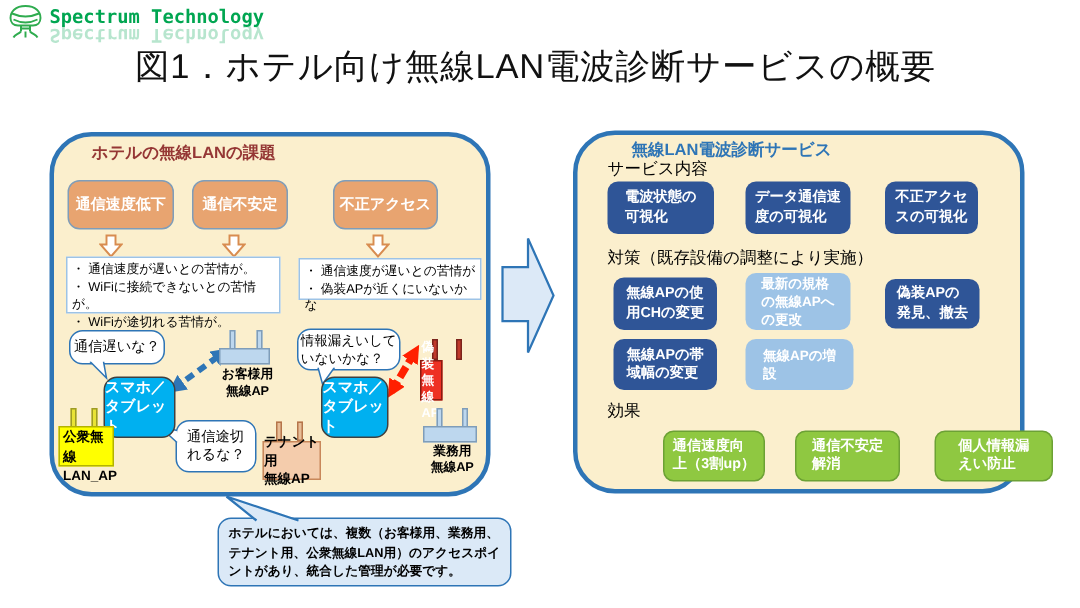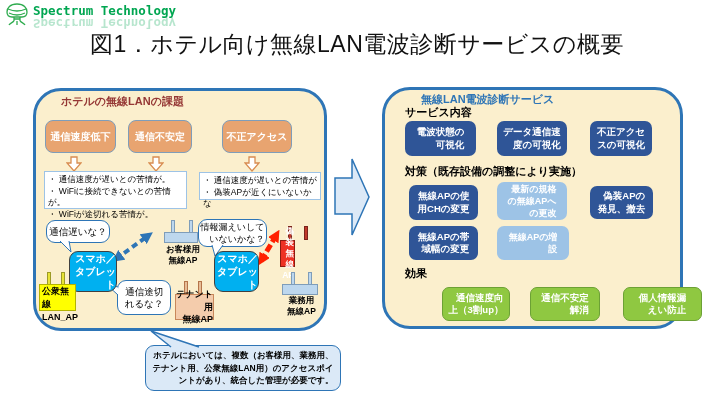--- a/index.html
+++ b/index.html
@@ -1,23 +1,23 @@
 <!DOCTYPE html>
 <html><head>
 <meta charset="utf-8">
 <style>
   html,body{margin:0;padding:0;background:#fff;}
   .canvas{position:relative;width:720px;height:405px;background:#fff;overflow:hidden;
           font-family:"Liberation Sans",sans-serif;color:#000;}
   .abs{position:absolute;}
-  .flex{display:flex;align-items:center;justify-content:center;text-align:right;white-space:pre-line;box-sizing:border-box;}
+  .flex{display:flex;align-items:center;justify-content:center;text-align:left;white-space:pre-line;box-sizing:border-box;}
   .panel{position:absolute;background:#FBEFCD;border:3px solid #2E75B6;border-radius:28px;box-sizing:border-box;}
   .lp-title{font-size:11px;font-weight:bold;color:#953735;}
   .rp-title{font-size:11px;font-weight:bold;color:#2E75B6;}
-  .sec-h{font-size:11px;font-weight:bold;color:#000;}
+  .sec-h{font-size:11px;font-weight:normal;color:#000;}
   .problem{background:#E8A470;border:1.5px solid #7F9DB9;border-radius:8px;color:#fff;font-weight:bold;font-size:10px;line-height:12px;}
   .dark{background:#2F5597;border-radius:7px;color:#fff;font-weight:bold;font-size:9.5px;line-height:12.5px;}
   .light{background:#9DC3E6;border-radius:7px;color:#fff;font-weight:bold;font-size:9px;line-height:12px;}
   .green{background:#8FC841;border:1.5px solid #6CA135;border-radius:7px;color:#fff;font-weight:bold;font-size:9.5px;line-height:12.5px;margin-left:33px;}
   .whitebox{position:absolute;background:#fff;border:1px solid #9DC3E6;font-size:8.5px;line-height:11.5px;padding:2px 3px;box-sizing:border-box;}
   .bubble{background:#fff;border:1px solid #2E75B6;border-radius:9px;font-size:9.5px;line-height:12px;}
   .phone{background:#00B0F0;border:1.5px solid #404040;border-radius:9px;color:#fff;font-weight:bold;font-size:10px;line-height:13px;}
   .ant{position:absolute;top:0;width:4px;height:13px;background:#BDD7EE;border:1px solid #7F9DB9;box-sizing:border-box;}
   .ant-y{background:#E8E337;border-color:#9C9A27;}
   .ant-t{background:#E8BE97;border-color:#B5754A;}
@@ -108,21 +108,21 @@
 いないかな？</div>
     <svg class="abs" style="left:174px;top:154px" width="15" height="13">
         <path d="M2,0 L5,11 L13,0" fill="#fff" stroke="#2E75B6"></path>
       </svg>
 
     <div class="abs flex phone" style="left:33px;top:160px;width:48px;height:41px">スマホ／
 タブレット</div>
     <div class="abs flex phone" style="left:178px;top:160px;width:45px;height:41px">スマホ／
 タブレット</div>
 
-    <div class="abs" style="left:128px;top:129px;width:36px;height:50px">
+    <div class="abs" style="left:110px;top:129px;width:36px;height:50px">
       <div class="ant" style="left:7px"></div>
       <div class="ant" style="left:25px"></div>
       <div class="ap-body" style="top:12px;width:34px"></div>
       <div class="ap-label" style="top:24px">お客様用
 無線AP</div>
     </div>
 
     <div class="abs" style="left:3px;top:181px;width:40px;height:42px">
       <div class="ant ant-y" style="left:8px"></div>
       <div class="ant ant-y" style="left:22px"></div>

